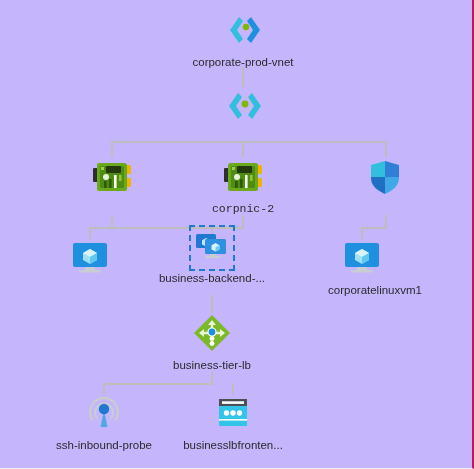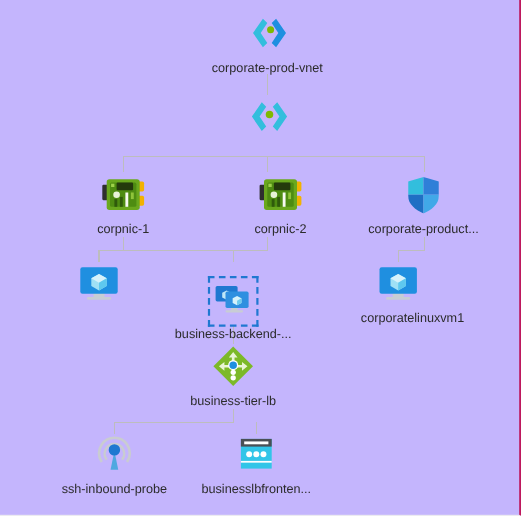--- a/index.html
+++ b/index.html
@@ -115,24 +115,23 @@
         <rect x="10" y="11" width="24" height="22" rx="1.5" fill="#4e8c12"></rect>
         <rect x="16" y="11" width="15" height="7" rx="1" fill="#243a0c"></rect>
         <circle cx="16" cy="22" r="3" fill="#e8f2d8"></circle>
         <rect x="14" y="26" width="2.6" height="7" fill="#2f5a0b"></rect>
         <rect x="19" y="24" width="2.6" height="9" fill="#2f5a0b"></rect>
         <rect x="24" y="20" width="2.6" height="13" fill="#f7f9f2"></rect>
         <rect x="29" y="20" width="2.6" height="6" fill="#8fc43a"></rect>
         <rect x="11" y="12" width="3" height="3" fill="#9ed04a"></rect>
       </svg>
     </div>
-    <div class="node-label">corpnic-1</div>
-  </div>
-
-  <div class="node" style="left:255px; top:155px;">
+  </div>
+
+  <div class="node" style="left:243px; top:155px;font-family:Liberation Mono, monospace;">
     <div class="node-icon">
       <svg viewBox="0 0 44 44" width="44" height="44">
         <rect x="3" y="13" width="6" height="14" rx="1" fill="#2f2f2f"></rect>
         <rect x="33" y="10" width="8" height="9" rx="1.5" fill="#f2b200"></rect>
         <rect x="33" y="23" width="8" height="9" rx="1.5" fill="#f2b200"></rect>
         <rect x="7" y="8" width="30" height="28" rx="2.5" fill="#6aa81e"></rect>
         <rect x="10" y="11" width="24" height="22" rx="1.5" fill="#4e8c12"></rect>
         <rect x="16" y="11" width="15" height="7" rx="1" fill="#243a0c"></rect>
         <circle cx="16" cy="22" r="3" fill="#e8f2d8"></circle>
         <rect x="14" y="26" width="2.6" height="7" fill="#2f5a0b"></rect>
@@ -154,37 +153,36 @@
           </clipPath>
         </defs>
         <g clip-path="url(#shieldclip)">
           <rect x="8" y="6" width="14" height="16" fill="#32bedd"></rect>
           <rect x="22" y="6" width="14" height="16" fill="#2f7fd8"></rect>
           <rect x="8" y="22" width="14" height="18" fill="#1f6fc4"></rect>
           <rect x="22" y="22" width="14" height="18" fill="#41a8e8"></rect>
         </g>
       </svg>
     </div>
-    <div class="node-label">corporate-product...</div>
   </div>
 
   <div class="node" style="left:90px; top:236px;">
     <div class="node-icon">
       <svg viewBox="0 0 44 44" width="44" height="44">
         <rect x="17" y="28" width="10" height="7" fill="#c8cdd4"></rect>
         <rect x="11" y="34" width="22" height="2.6" rx="1.2" fill="#c8cdd4"></rect>
         <rect x="5" y="7" width="34" height="24" rx="2" fill="#1f8fe0"></rect>
         <path d="M22 13 L29 17 L29 24 L22 28 L15 24 L15 17 Z" fill="#9fe0f5"></path>
         <path d="M22 13 L29 17 L22 21 L15 17 Z" fill="#d6f2fb"></path>
         <path d="M22 21 L29 17 L29 24 L22 28 Z" fill="#5ec8ef"></path>
       </svg>
     </div>
   </div>
 
-  <div class="node" style="left:212px; top:254px;">
+  <div class="node" style="left:212px; top:228px;">
     <div class="node-icon selected">
       <svg viewBox="0 0 40 40" width="40" height="40">
         <rect x="4" y="6" width="20" height="14" rx="1.5" fill="#1f78d1"></rect>
         <path d="M14 10 L18 12.2 L18 16.4 L14 18.6 L10 16.4 L10 12.2 Z" fill="#bfe6f7"></path>
         <rect x="18" y="24" width="6" height="5" fill="#c8cdd4"></rect>
         <rect x="13" y="28" width="16" height="2" rx="1" fill="#c8cdd4"></rect>
         <rect x="13" y="11" width="21" height="15" rx="1.5" fill="#2f8fe0"></rect>
         <path d="M23.5 15 L27.5 17.2 L27.5 21.4 L23.5 23.6 L19.5 21.4 L19.5 17.2 Z" fill="#d6f2fb"></path>
         <path d="M23.5 19.3 L27.5 17.2 L27.5 21.4 L23.5 23.6 Z" fill="#6fcbef"></path>
       </svg>

